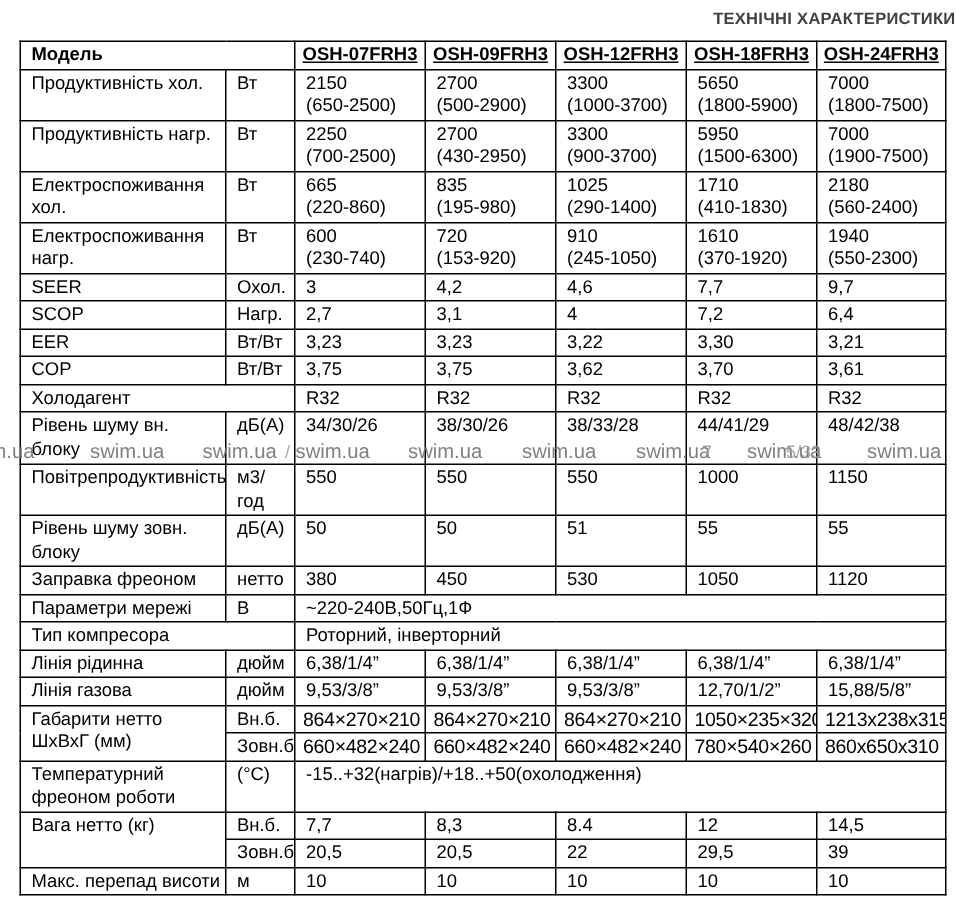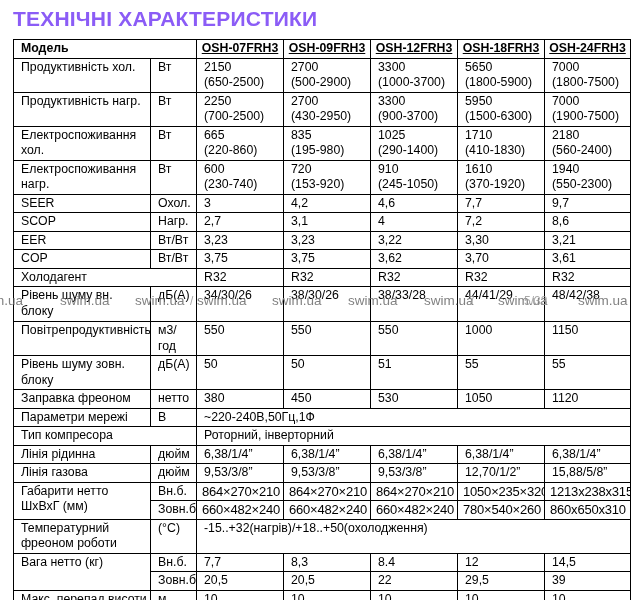--- a/index.html
+++ b/index.html
@@ -1,22 +1,22 @@
 <!DOCTYPE html>
 <html><head>
 <meta charset="utf-8">
 <style>
   html,body{margin:0;padding:0;}
   body{
     width:637px;height:600px;background:#ffffff;overflow:hidden;position:relative;
     font-family:"Liberation Sans","DejaVu Sans",sans-serif;color:#000;
   }
   .page-title{
-    font-size:21px;font-weight:bold;letter-spacing:.2px;
-    margin:7px 0 8px 13px;color:#8b5cf6;
+    font-size:11px;font-weight:bold;letter-spacing:.2px;
+    margin:7px 0 8px 13px;color:#404040;text-align:right;
   }
   table.spec{
     border-collapse:collapse;table-layout:fixed;
     margin-left:13px;width:617px;
   }
   table.spec td,table.spec th{
     border:1px solid #000;
     font-size:12.3px;line-height:15.5px;
     padding:1px 2px 1px 7px;
     vertical-align:top;text-align:left;
@@ -129,21 +129,21 @@
         <td class="val">7,7</td>
         <td class="val">9,7</td>
       </tr>
       <tr>
         <td>SCOP</td>
         <td>Нагр.</td>
         <td class="val">2,7</td>
         <td class="val">3,1</td>
         <td class="val">4</td>
         <td class="val">7,2</td>
-        <td class="val">8,6</td>
+        <td class="val">6,4</td>
       </tr>
       <tr>
         <td>EER</td>
         <td>Вт/Вт</td>
         <td class="val">3,23</td>
         <td class="val">3,23</td>
         <td class="val">3,22</td>
         <td class="val">3,30</td>
         <td class="val">3,21</td>
       </tr>

